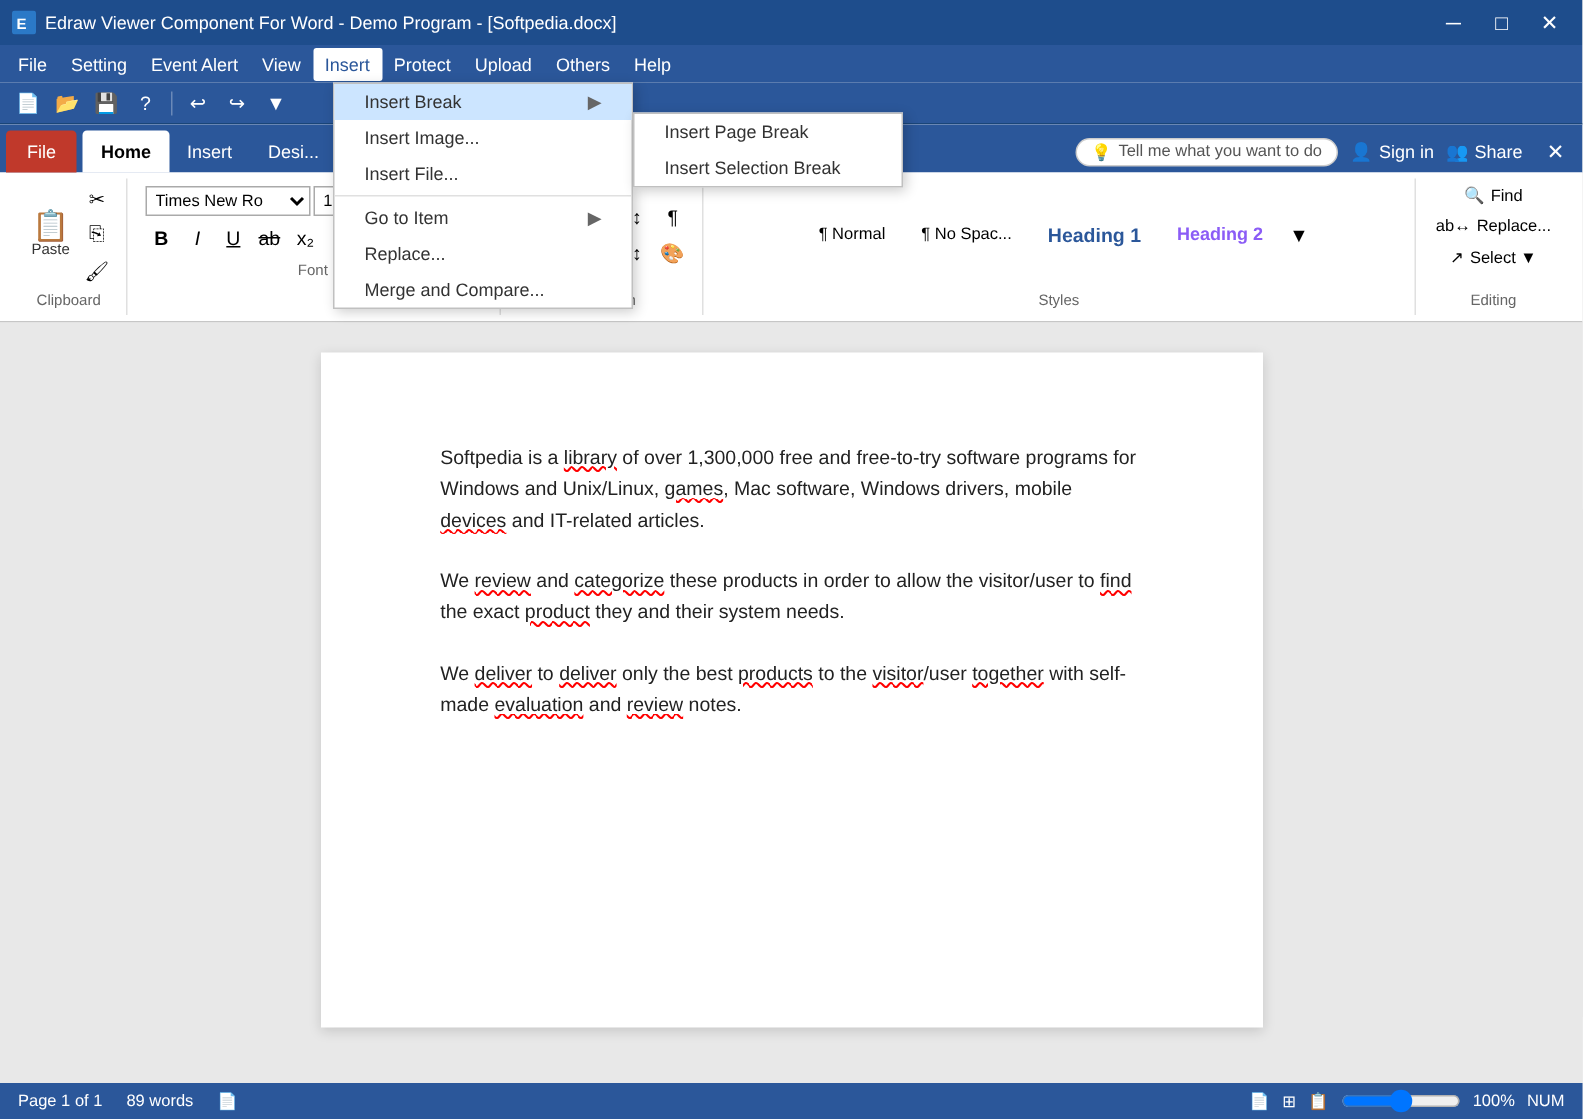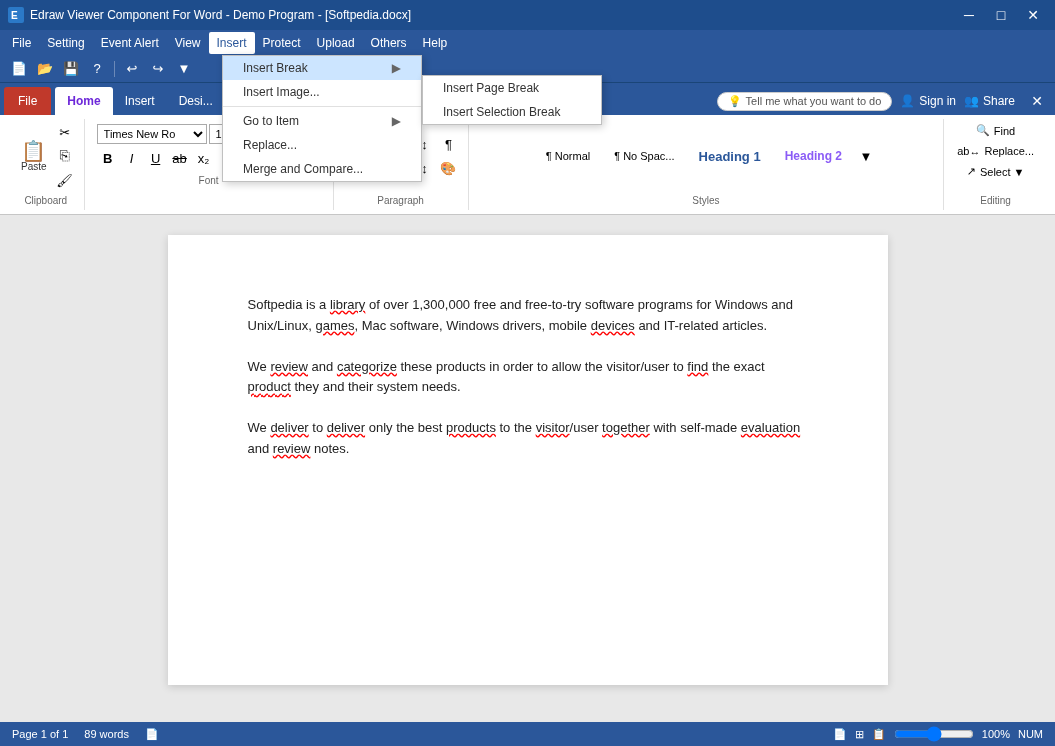--- a/index.html
+++ b/index.html
@@ -75,21 +75,21 @@
     .ribbon-tab {
       padding: 4px 12px;
       font-size: 12px;
       cursor: pointer;
       color: white;
       border-radius: 3px 3px 0 0;
       height: 28px;
       display: flex;
       align-items: center;
     }
-    .ribbon-tab.active { background: white; color: #6d28d9; font-weight: 600; }
+    .ribbon-tab.active { background: white; color: #000000; font-weight: 600; }
     .ribbon-tab.file { background: #c0392b; color: white; margin-right: 4px; padding: 4px 14px; }
 
     .ribbon-content {
       background: white;
       padding: 4px 8px;
       display: flex;
       align-items: stretch;
       gap: 0;
       min-height: 78px;
     }
@@ -135,21 +135,21 @@
     .style-item {
       padding: 2px 8px; margin: 18px 2px; font-size: 11px; border: 1px solid transparent;
       cursor: pointer; border-radius: 2px; white-space: nowrap; text-align: center;
     }
     .editing-btn {
       display: flex; align-items: center; gap: 4px; padding: 2px 4px; font-size: 11px;
       cursor: pointer; border-radius: 2px; border: 1px solid transparent; background: transparent;
     }
     .doc-page {
       background: white;
-      width: 720px;
+      width: 628px;
       min-height: 450px;
       padding: 60px 80px;
       box-shadow: 0 2px 8px rgba(0,0,0,0.15);
     }
     .doc-text { font-size: 13px; line-height: 1.6; color: #222; margin-bottom: 20px; }
     .doc-text .underline-red { text-decoration: underline; text-decoration-color: red; text-decoration-style: wavy; }
 
     
     .status-bar {
       background: #2b579a;
@@ -381,20 +381,23 @@
 </div>
 
 <div class="menu-dropdown" style="left: 222px; top: 55px;">
   <div class="menu-dropdown-item highlighted">
     <span>Insert Break</span>
     <span class="arrow">▶</span>
   </div>
   <div class="menu-dropdown-item">
     <span>Insert Image...</span>
   </div>
+  <div class="menu-dropdown-item">
+    <span>Insert File...</span>
+  </div>
   <div class="menu-dropdown-separator"></div>
   <div class="menu-dropdown-item">
     <span>Go to Item</span>
     <span class="arrow">▶</span>
   </div>
   <div class="menu-dropdown-item">
     <span>Replace...</span>
   </div>
   <div class="menu-dropdown-item">
     <span>Merge and Compare...</span>

